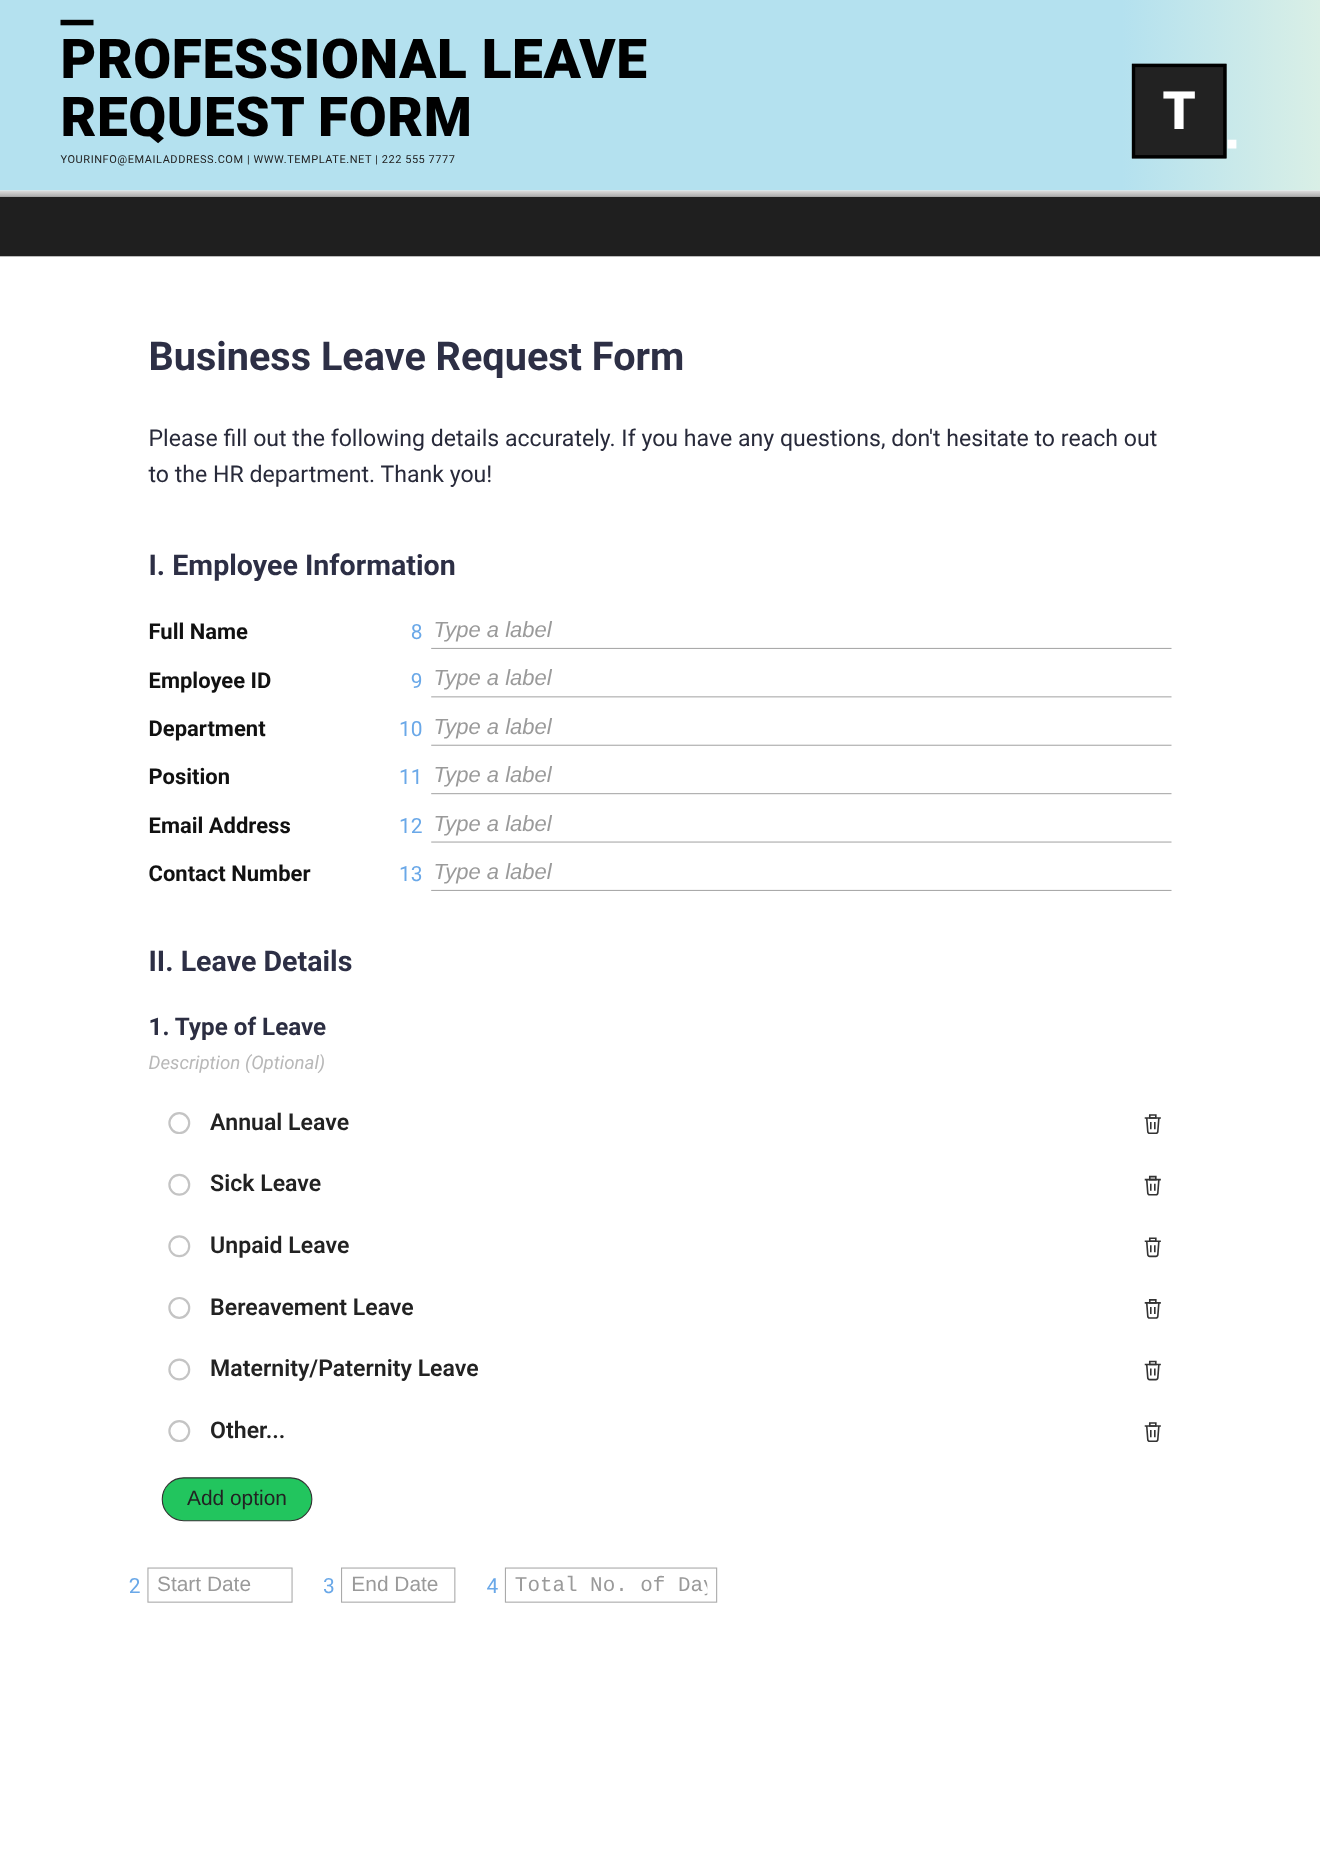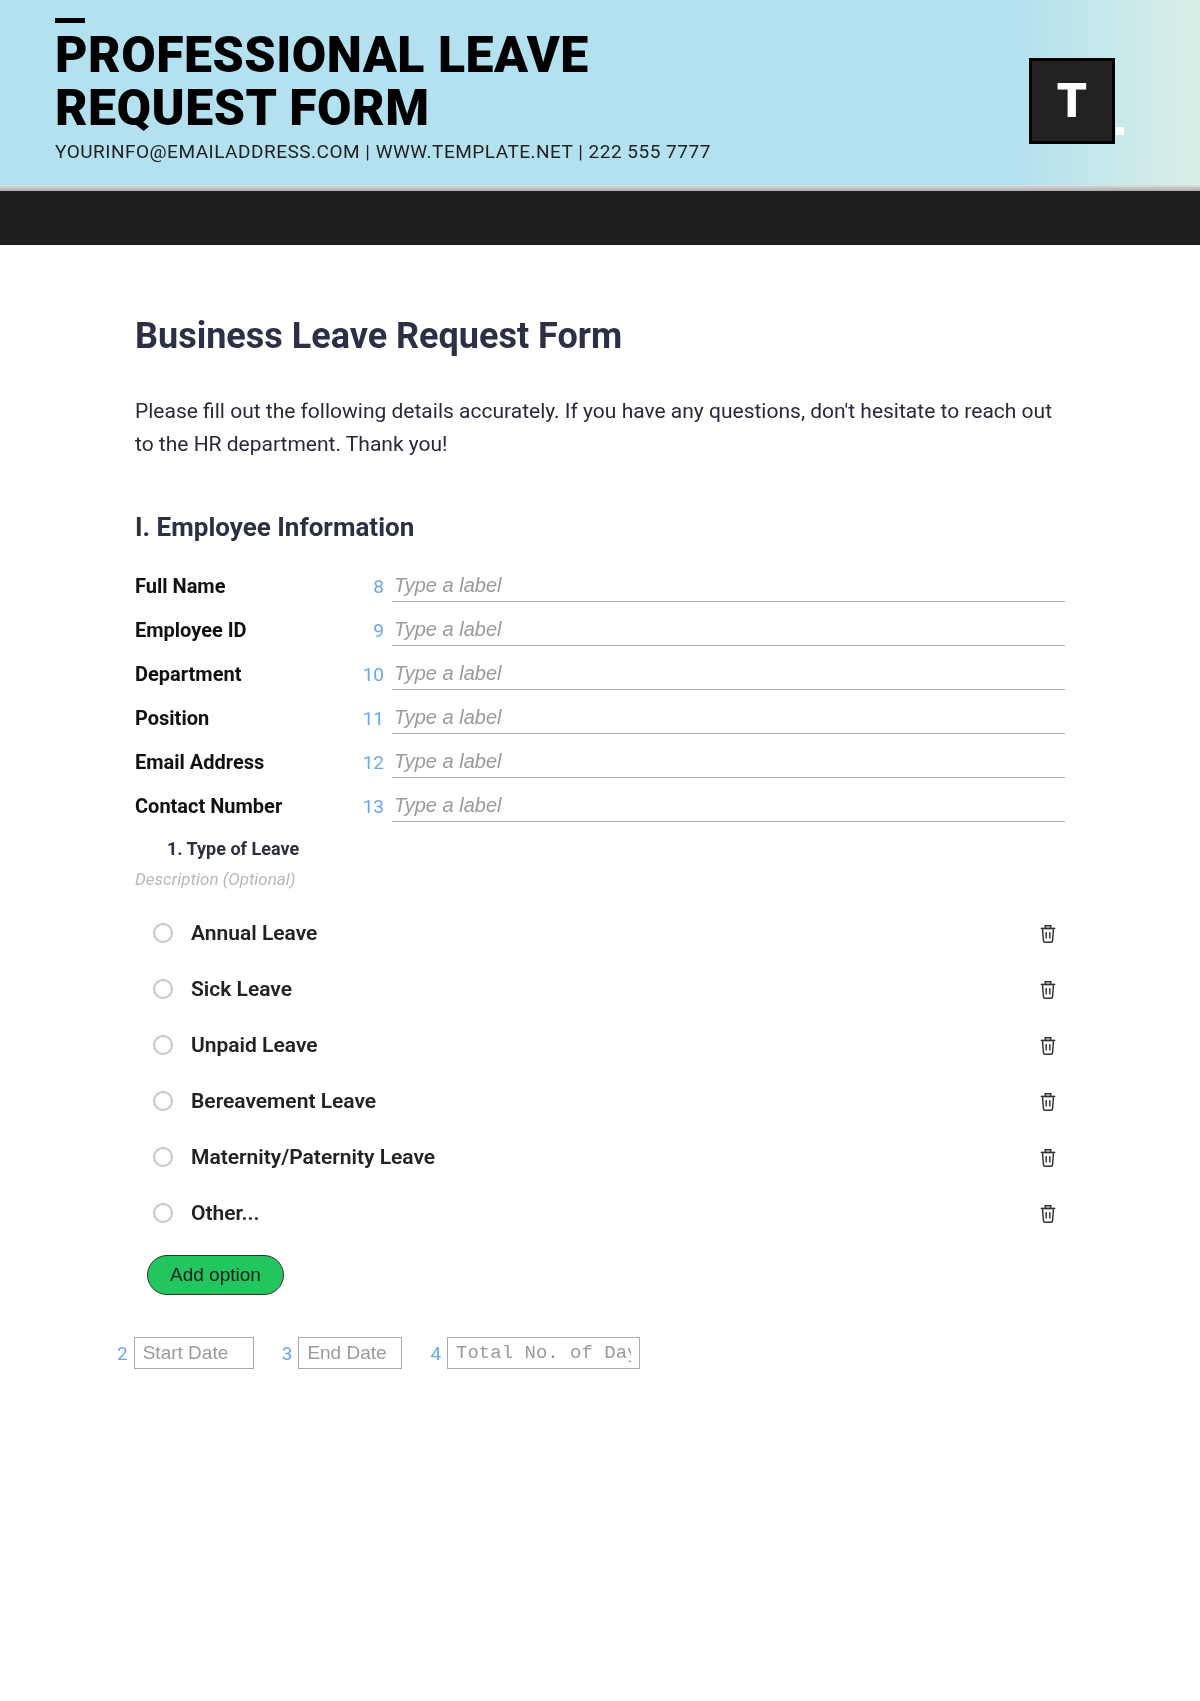--- a/index.html
+++ b/index.html
@@ -23,21 +23,21 @@
 }
 .banner-title {
   font-size: 50px;
   font-weight: 900;
   letter-spacing: 0.5px;
   line-height: 1.05;
   color: #000;
   margin-top: 6px;
 }
 .banner-contact {
-  font-size: 19px;
+  font-size: 10px;
   letter-spacing: 0.5px;
   color: #222;
   margin-top: 6px;
 }
 .banner-logo {
   position: absolute;
   right: 85px;
   top: 58px;
   width: 86px;
   height: 86px;
@@ -121,26 +121,25 @@
   color: #999;
   padding: 0 2px 4px 2px;
   background: transparent;
   outline: none;
 }
 .field-input::placeholder {
   color: #9a9a9a;
   font-style: italic;
 }
 .sub-heading {
-  font-size: 18px;
+  font-size: 22px;
   font-weight: 700;
   color: #2c2e42;
   margin-bottom: 10px;
   margin-top: 10px;
-  margin-left: 32px;
 }
 .desc-optional {
   font-size: 17px;
   font-style: italic;
   color: #b8b8b8;
   margin-bottom: 22px;
 }
 .option-row {
   display: flex;
   align-items: center;
@@ -197,21 +196,21 @@
 }
 .date-input {
   border: 1.5px solid #aaa;
   font-size: 19px;
   color: #888;
   padding: 4px 8px;
   background: #fff;
   outline: none;
 }
 .date-input::placeholder { color: #9a9a9a; }
-.w-sd { width: 120px; }
+.w-sd { width: 132px; }
 .w-ed { width: 104px; }
 .w-td { width: 193px; font-family: Liberation Mono, monospace; }
 </style>
 </head>
 <body>
 
 <div class="banner">
   <div class="banner-dash"></div>
   <div class="banner-title">
     <span>PROFESSIONAL LEAVE</span><br>
@@ -259,20 +258,21 @@
         <div class="field-num">12</div>
         <input class="field-input" placeholder="Type a label" style="">
       </div>
       <div class="field-row">
         <div class="field-label">Contact Number</div>
         <div class="field-num">13</div>
         <input class="field-input" placeholder="Type a label" style="">
       </div>
     </div>
 
+  <h2 class="section-heading" style="margin-top:50px;">II. Leave Details</h2>
 
   <div class="sub-heading">1. Type of Leave</div>
   <div class="desc-optional">Description (Optional)</div>
 
   <div id="options-container">
       <div class="option-row">
         <span class="radio-circle"></span>
         <span class="option-label">Annual Leave</span>
         <svg class="trash-icon" viewBox="0 0 24 24" fill="none" stroke="#333" stroke-width="1.6">
           <path d="M4 7h16"></path>

